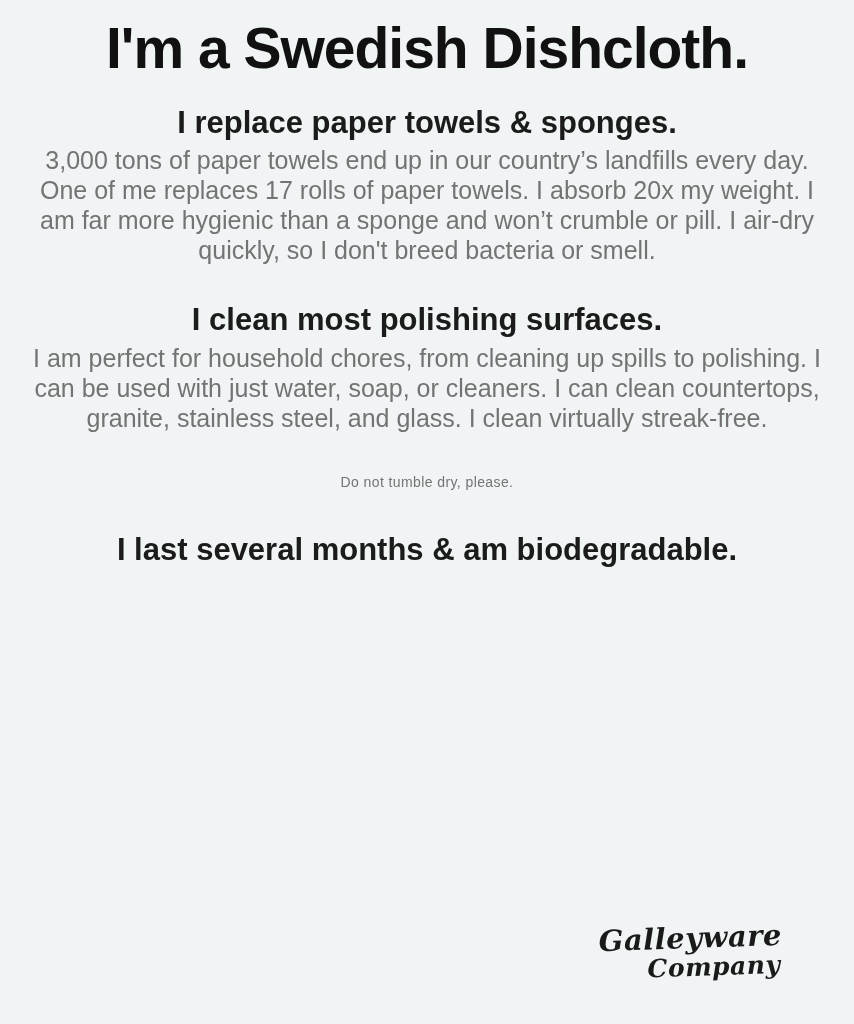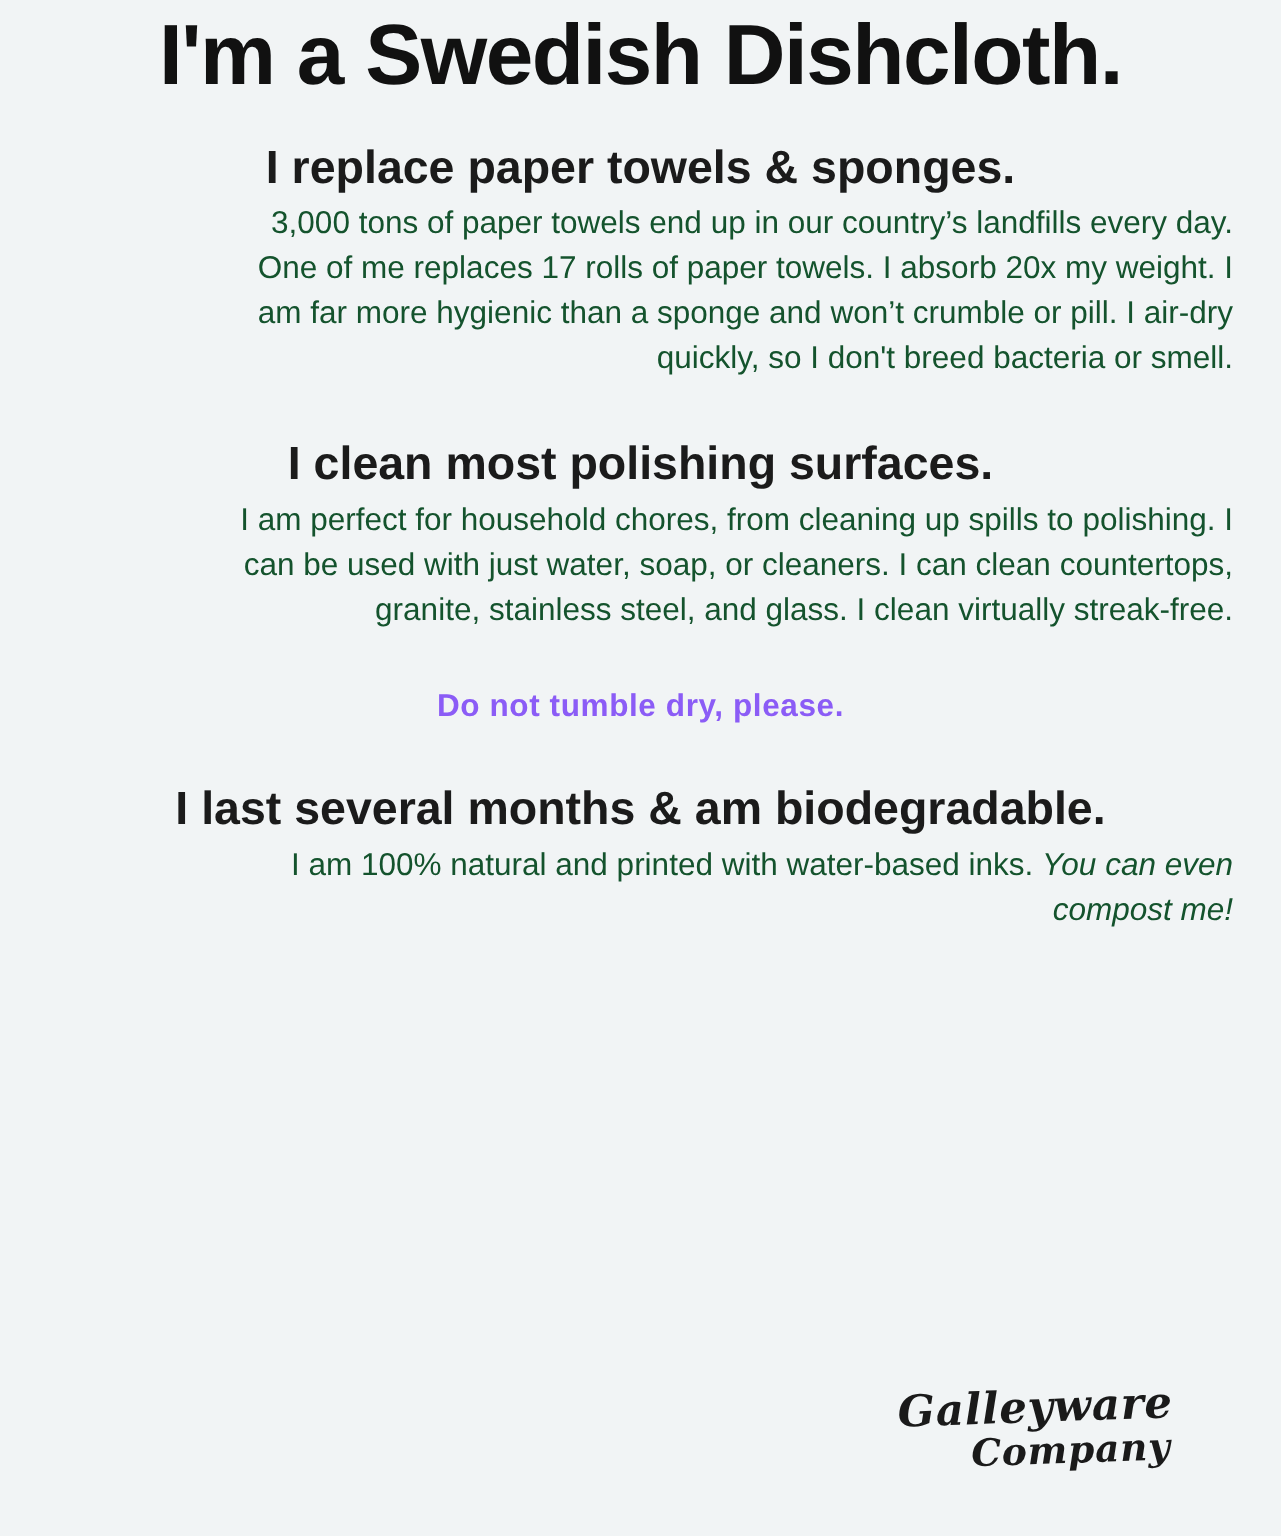--- a/index.html
+++ b/index.html
@@ -10,21 +10,21 @@
     width: 854px;
     height: 1024px;
     background: #f1f4f5;
     position: relative;
     overflow: hidden;
     font-family: "Liberation Sans", sans-serif;
     color: #1b1b1b;
   }
   .content {
     width: 790px;
-    margin: 6px auto;
+    margin: 17px auto;
     text-align: center;
   }
   .main-title {
     font-size: 57px;
     font-weight: bold;
     letter-spacing: -1px;
     color: #111111;
     margin: 0 0 24px 0;
     line-height: 1.1;
   }
@@ -32,35 +32,33 @@
     margin-bottom: 36px;
   }
   .section-heading {
     font-size: 31px;
     font-weight: bold;
     color: #1b1b1b;
     margin: 0;
     line-height: 1.25;
   }
   .section-body {
-    font-size: 21px;
+    font-size: 25px;
     font-weight: normal;
     line-height: 30px;
     margin: 3px 0 0 0;
     white-space: pre-line;
-    color: #14532d;
-    text-align: right;
+    color: #737373;
   }
   .section-note {
-    font-size: 21px;
+    font-size: 14px;
     line-height: 26px;
     letter-spacing: 0.4px;
     margin: 4px 0 0 0;
-    color: #8b5cf6;
-    font-weight: bold;
+    color: #737373;
   }
   .italic {
     font-style: italic;
   }
   .logo {
     position: absolute;
     right: 72px;
     bottom: 44px;
     text-align: left;
     transform: rotate(-2deg);
@@ -105,22 +103,20 @@
 can be used with just water, soap, or cleaners. I can clean countertops,
 granite, stainless steel, and glass. I clean virtually streak-free.</p>
   </div>
 
   <div class="section">
     <p class="section-note">Do not tumble dry, please.</p>
   </div>
 
   <div class="section">
     <h2 class="section-heading">I last several months &amp; am biodegradable.</h2>
-    <p class="section-body"><span>I am 100% natural and printed with water-based inks.</span> <span class="italic">You can even
-compost me!</span></p>
   </div>
 
 </div>
 
 <div class="logo">
   <div class="logo-line1">Galleyware</div>
   <div class="logo-line2">Company</div>
 </div>
 
 </body></html>

